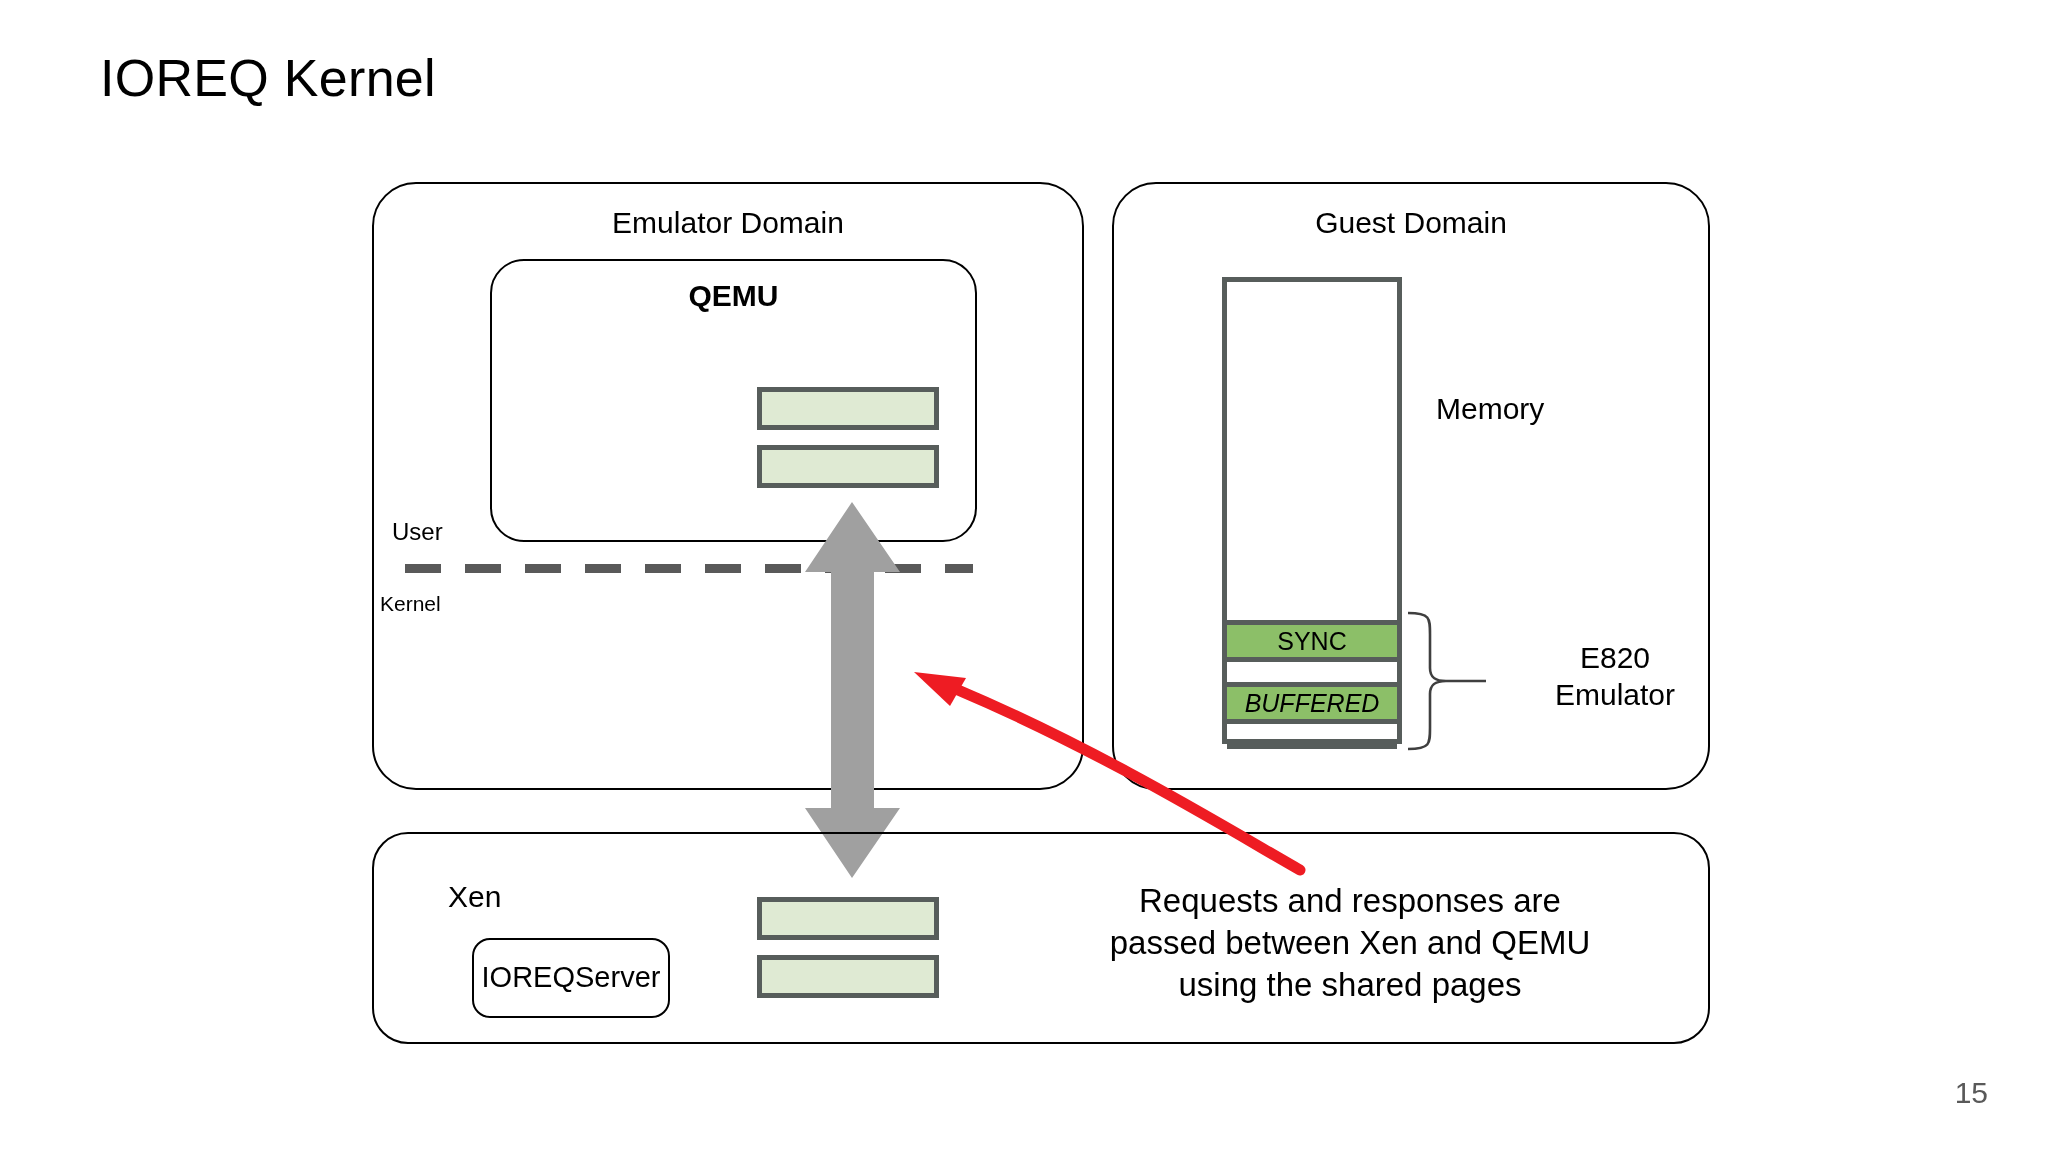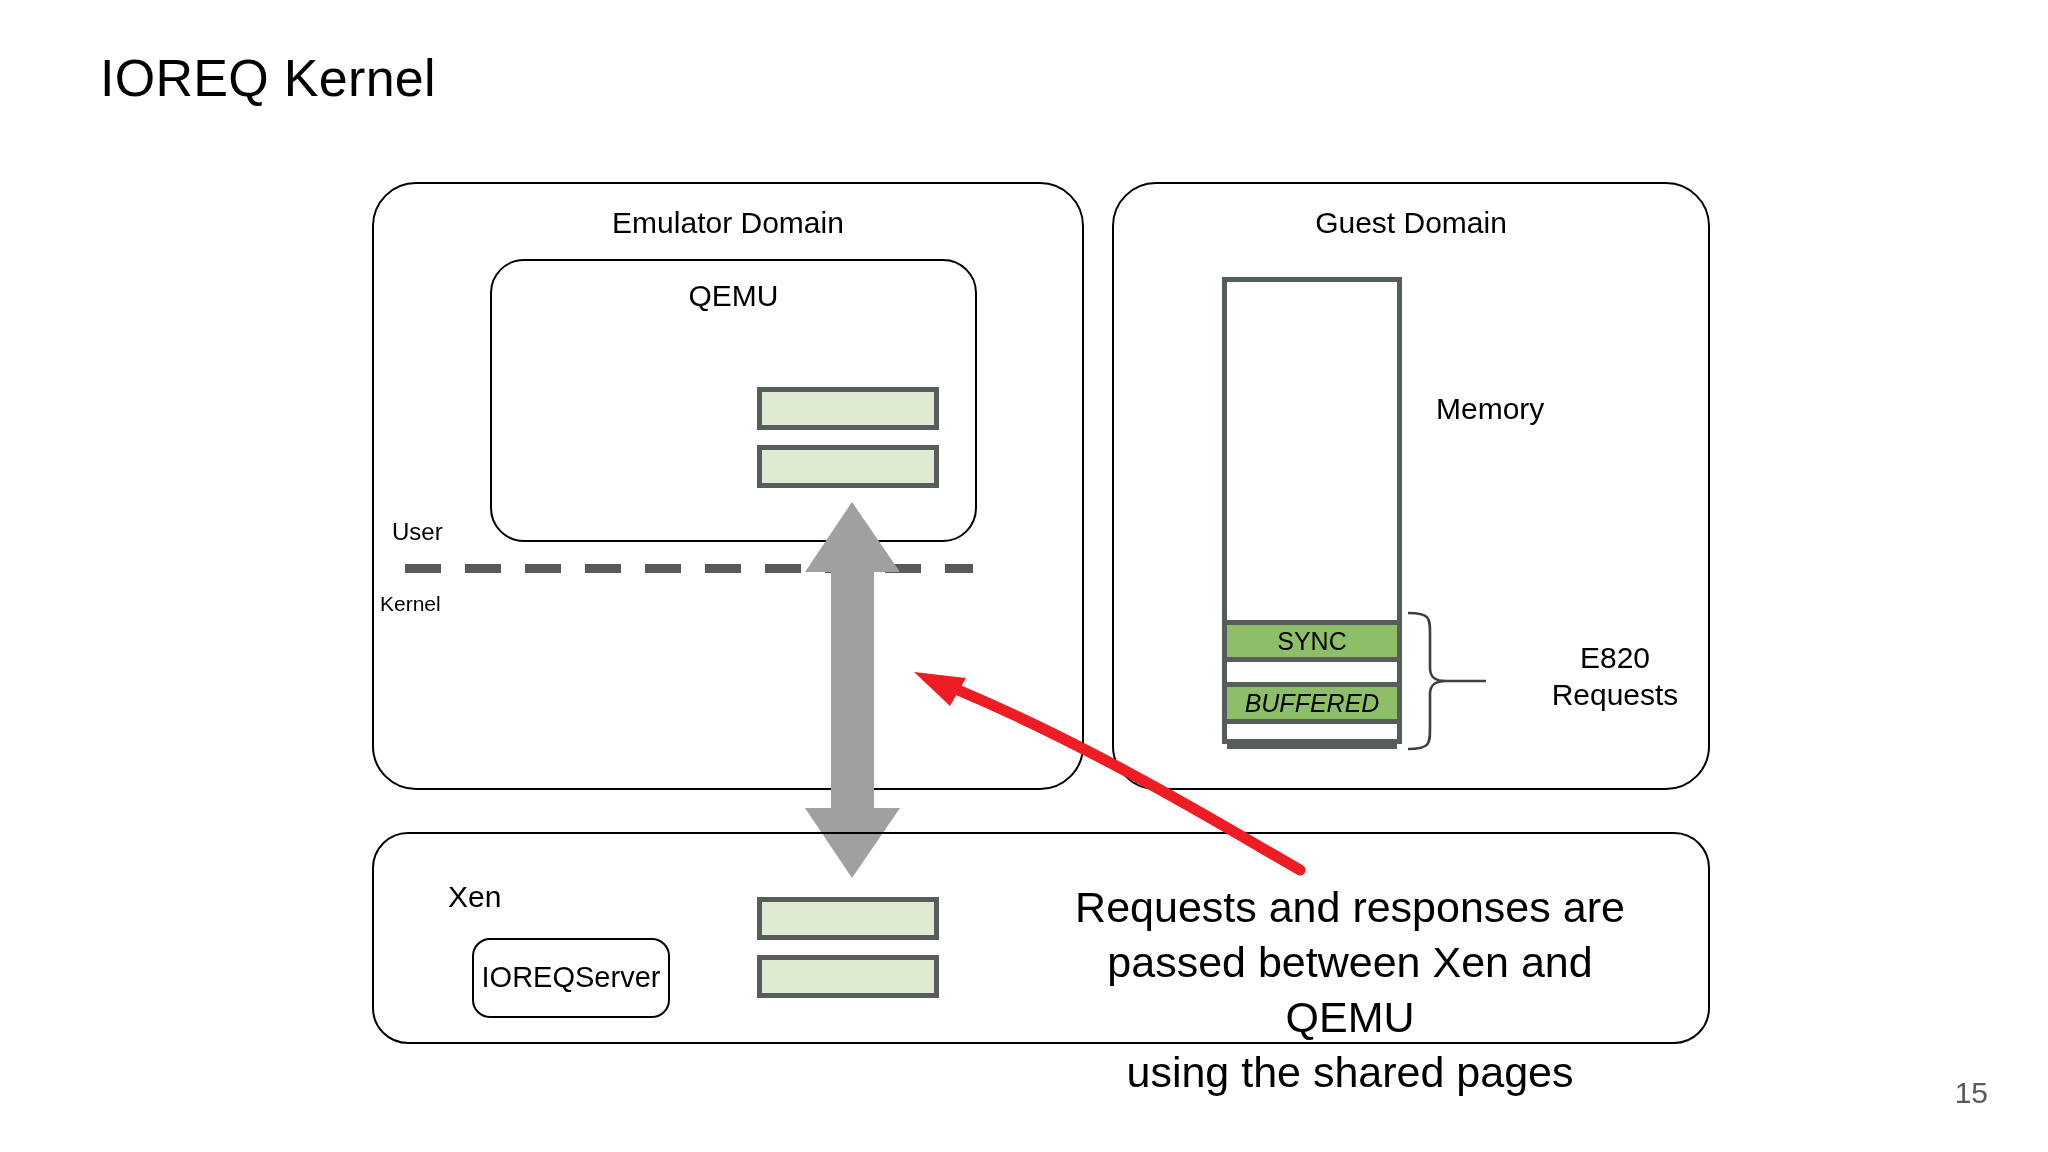--- a/index.html
+++ b/index.html
@@ -73,20 +73,21 @@
     box-sizing: border-box;
     background: transparent;
   }
   #qemu-label {
     position: absolute;
     top: 18px;
     left: 0;
     width: 100%;
     text-align: center;
     font-size: 30px;
+    font-weight: bold;
   }
 
   
   #guest-domain {
     left: 1112px;
     top: 182px;
     width: 598px;
     height: 608px;
   }
 
@@ -240,21 +241,21 @@
     line-height: 1.22;
   }
 
   
   #callout-caption {
     position: absolute;
     left: 1070px;
     top: 880px;
     width: 560px;
     text-align: center;
-    font-size: 43px;
+    font-size: 33px;
     line-height: 1.28;
   }
   .cap-line { display: block; }
 </style>
 </head>
 <body>
 
 <div id="slide-title">IOREQ Kernel</div>
 
 <div class="domain-box" id="emulator-domain">
@@ -282,21 +283,21 @@
   <div id="mem-divider-bottom"></div>
 </div>
 <div id="memory-label">Memory</div>
 
 <svg id="e820-brace" viewBox="0 0 86 142">
   <path d="M4 3 C 26 3, 26 8, 26 24 L 26 58 C 26 68, 32 71, 42 71 C 32 71, 26 74, 26 84 L 26 118 C 26 134, 26 139, 4 139" fill="none" stroke="#3f3f3f" stroke-width="2.6"></path>
   <path d="M42 71 L 82 71" fill="none" stroke="#3f3f3f" stroke-width="2.6"></path>
 </svg>
 <div id="e820-label">
   <span class="cap-line">E820</span>
-  <span class="cap-line">Requests</span>
+  <span class="cap-line">Emulator</span>
 </div>
 
 <svg id="sync-arrow" viewBox="0 0 105 380">
   <polygon points="52,2 100,72 74,72 74,308 100,308 52,378 5,308 31,308 31,72 5,72" fill="#a0a0a0"></polygon>
 </svg>
 
 <div class="domain-box" id="xen-domain"></div>
 <div id="xen-label">Xen</div>
 <div id="ioreq-server-box">
   <span>IOREQ</span>

